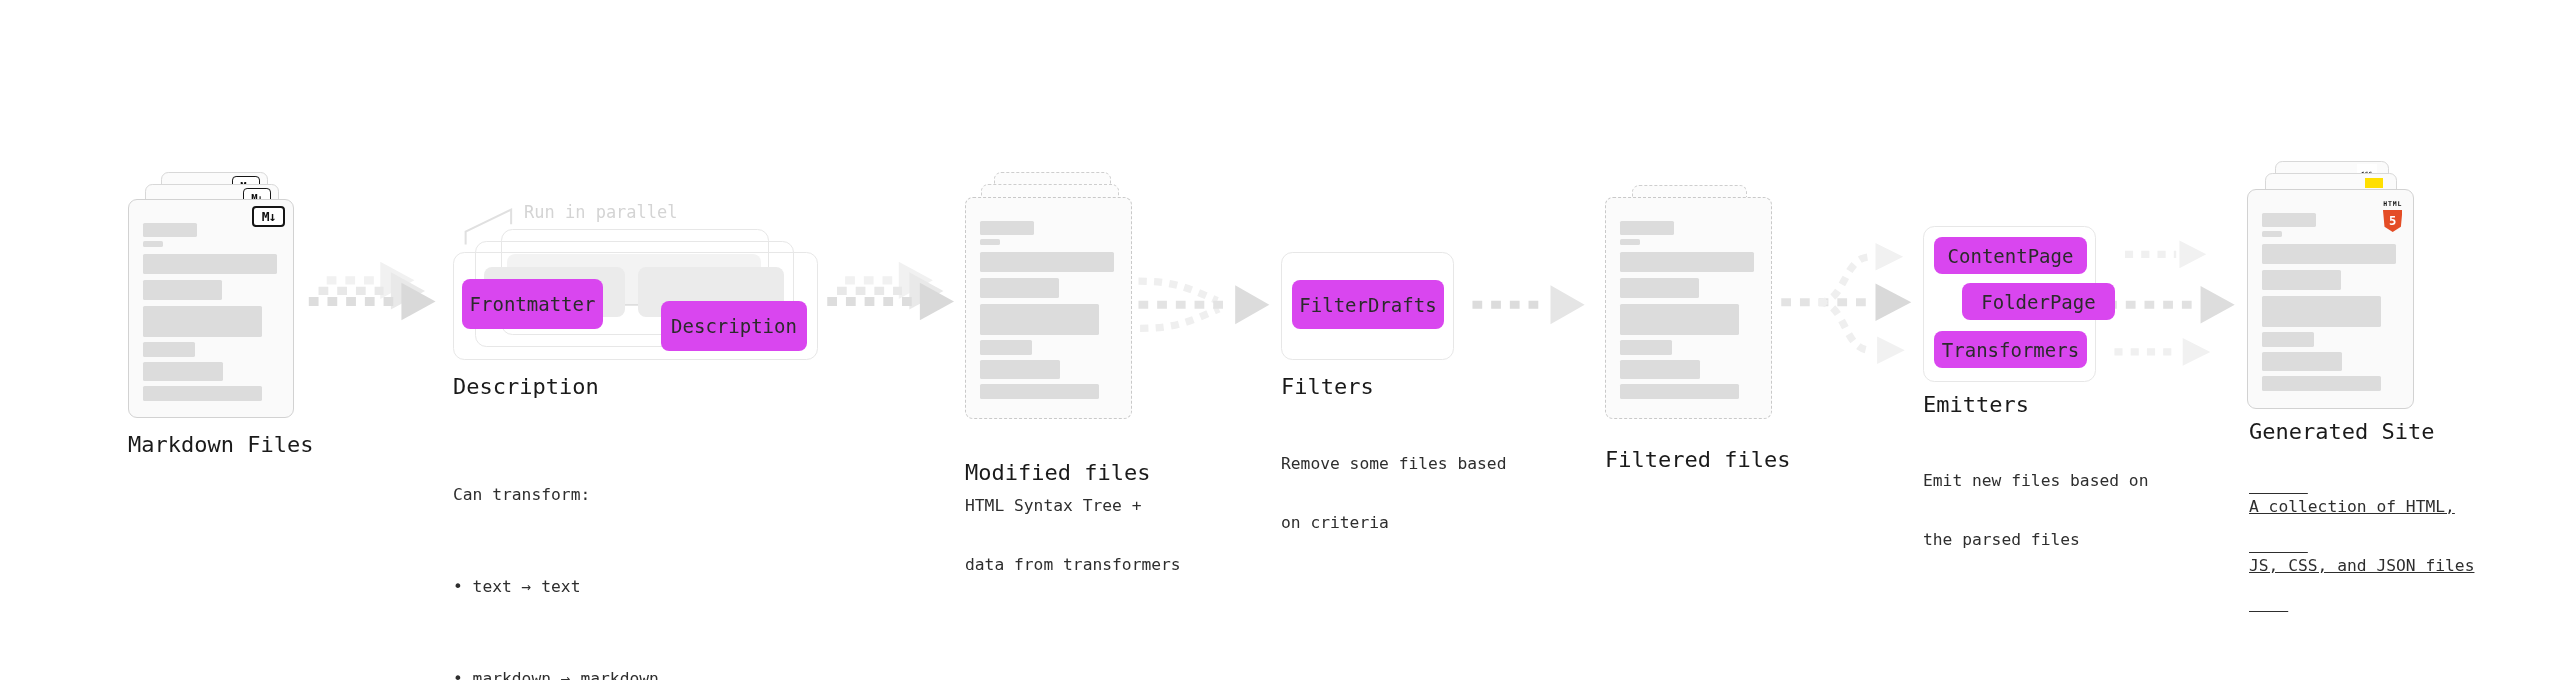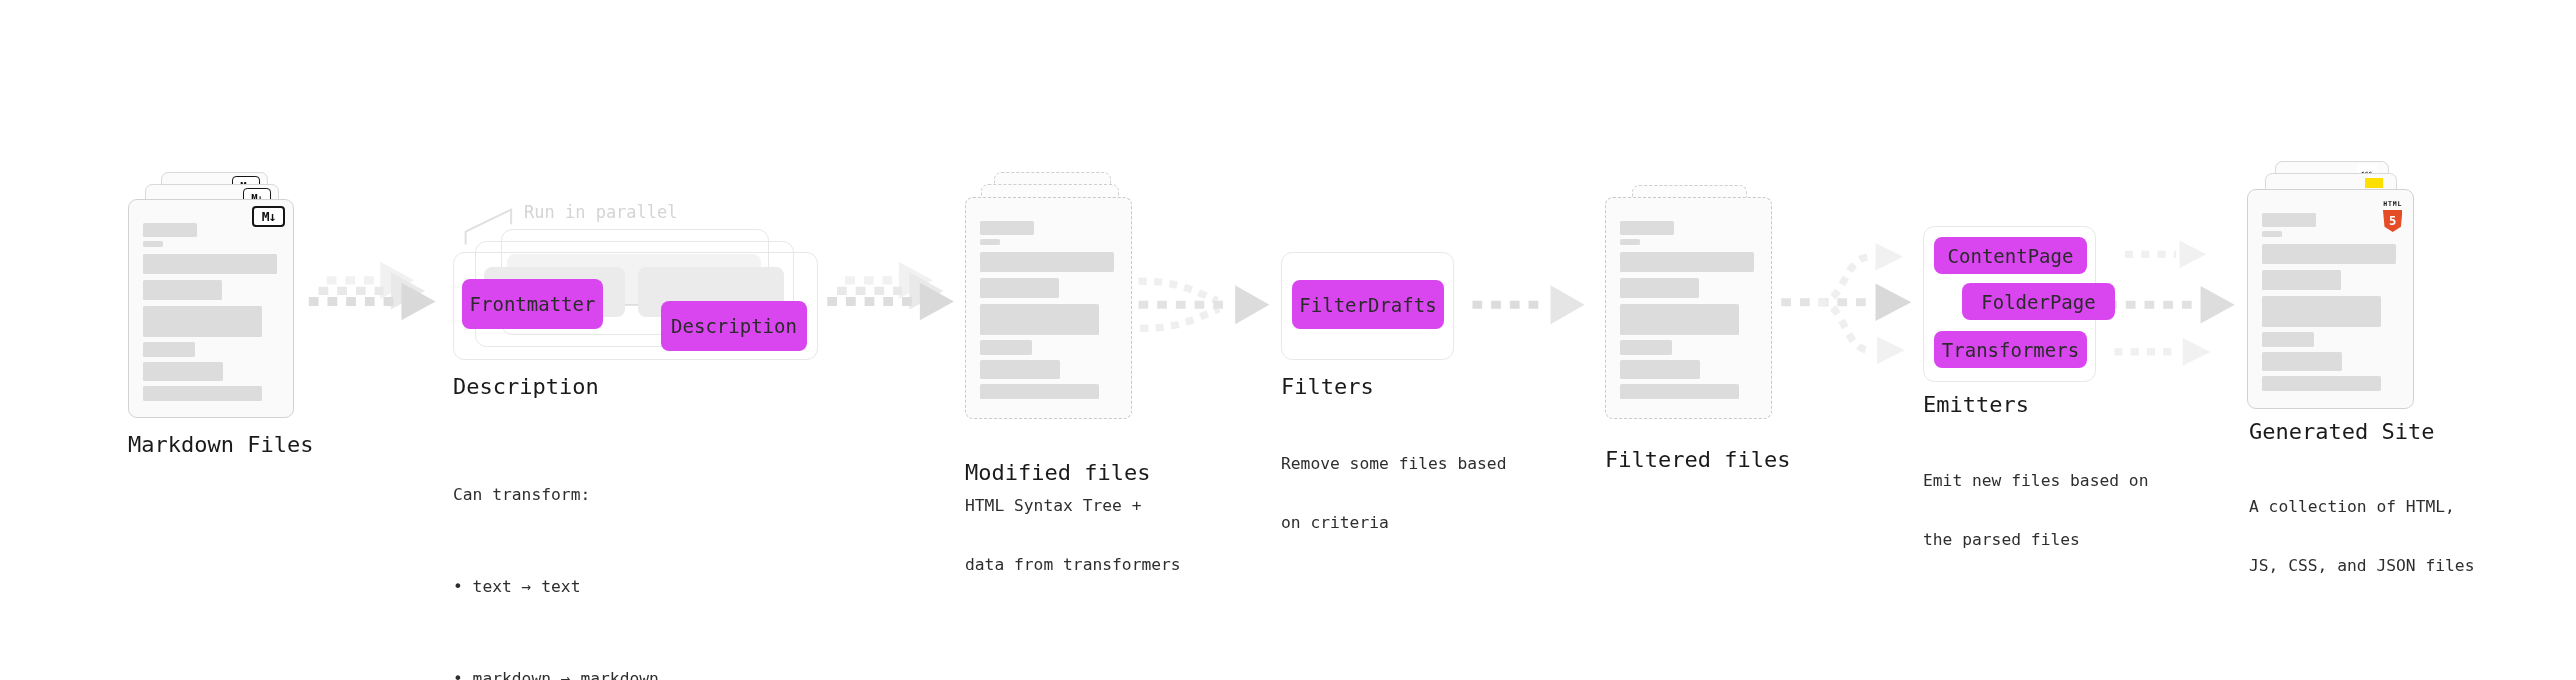--- a/index.html
+++ b/index.html
@@ -245,20 +245,20 @@
       <i class="bar b1"></i>
       <i class="bar b2"></i>
       <i class="bar b3"></i>
       <i class="bar b4"></i>
       <i class="bar b5"></i>
       <i class="bar b6"></i>
       <i class="bar b7"></i>
       <i class="bar b8"></i>
     </div>
     <div class="label" style="left:2249px;top:420px;">Generated Site</div>
-    <div class="desc" style="left:2249px;top:458px;">
+    <div class="desc" style="left:2249px;top:458px;text-decoration:underline;">
       <div>A collection of HTML,</div>
       <div>JS, CSS, and JSON files</div>
     </div>
   </div>
 
 </div>
 
 
 </body></html>

